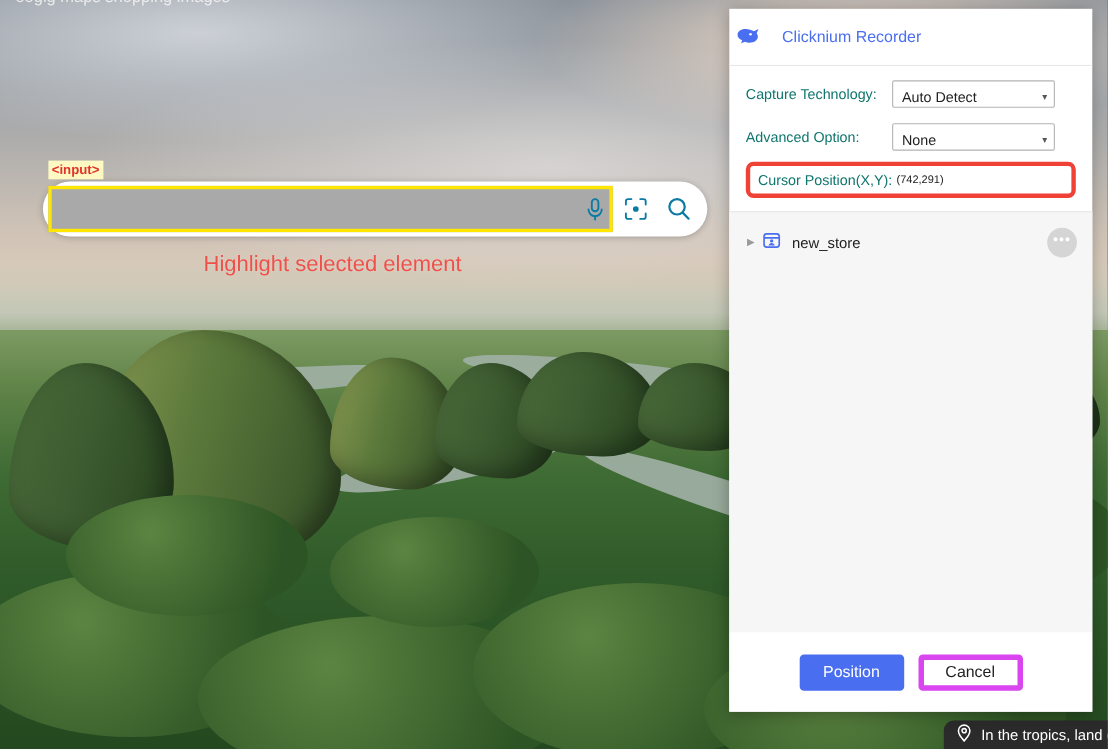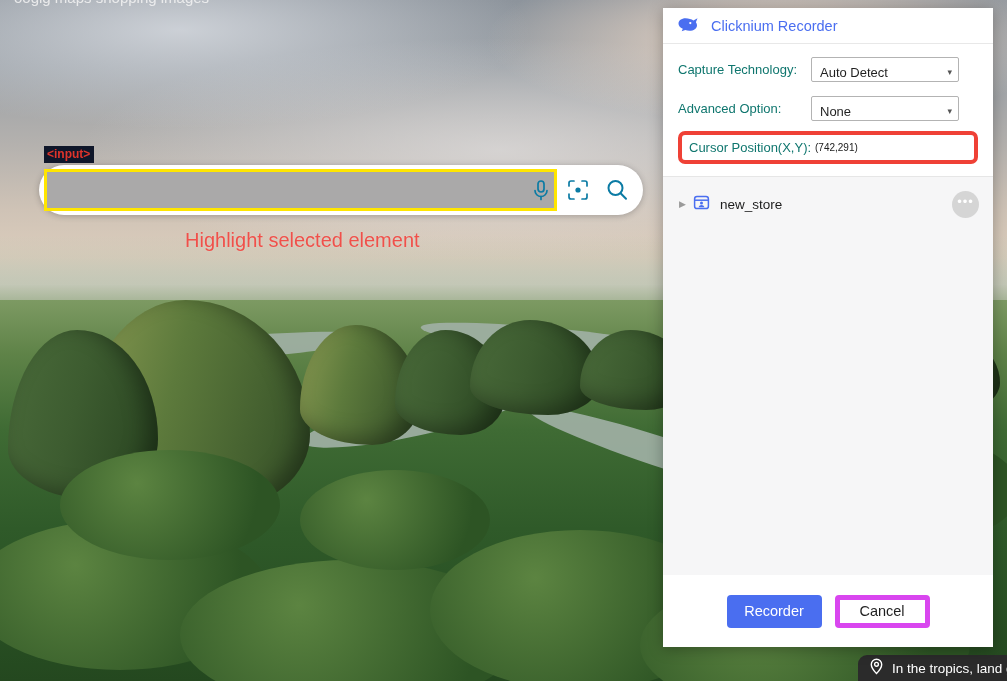--- a/index.html
+++ b/index.html
@@ -62,21 +62,21 @@
     z-index:5;
   }
   #searchfield {
     position:absolute; left:5px; top:4px;
     width:513px; height:42px;
     background:#aaa9a9;
     border:3px solid #ffe600;
   }
   #input-tag {
     position:absolute; left:44px; top:146px;
-    background:#0f172a; color:#e0342b;
+    background:#fef9c3; color:#e0342b;
     font-weight:bold; font-size:12px;
     padding:1px 4px 2px 3px;
     z-index:6;
     font-family:"Liberation Sans", sans-serif;
   }
   #search-icons {
     position:absolute; right:14px; top:0; height:50px;
     display:flex; align-items:center; gap:16px;
   }
   #search-icons svg { display:block; }
@@ -103,23 +103,23 @@
   #panel {
     position:absolute; left:663px; top:8px;
     width:330px; height:639px;
     background:#fff;
     box-shadow:0 2px 14px rgba(0,0,0,.3);
     z-index:10;
     display:flex; flex-direction:column;
     font-size:13px; color:#202020;
   }
   #panel-header {
-    height:36px; flex:0 0 auto;
-    display:flex; align-items:center; gap:12px;
-    padding-left:14px;
+    height:52px; flex:0 0 auto;
+    display:flex; align-items:center; gap:20px;
+    padding-left:6px;
     border-bottom:1px solid #e8e8e8;
   }
   #panel-title { color:#4a6ef0; font-size:14.5px; }
 
   #panel-form { flex:0 0 auto; padding:9px 15px 12px 15px; }
   .form-row {
     display:flex; align-items:center;
     height:32px; margin-bottom:7px;
   }
   .form-label { width:133px; flex:0 0 auto; font-size:13px; color:#0f766e; }
@@ -308,17 +308,17 @@
           <circle cx="8.5" cy="9" r="1.5" fill="#4a6ef0" stroke="none"></circle>
           <path d="M5.6 13.2c.5-1.5 1.6-2.3 2.9-2.3s2.4.8 2.9 2.3z" fill="#4a6ef0" stroke="none"></path>
         </svg>
       </span>
       <span class="tree-label">new_store</span>
       <span class="more-btn">•••</span>
     </div>
   </div>
 
   <div id="panel-footer">
-    <div class="btn btn-primary">Recorder</div>
+    <div class="btn btn-primary">Position</div>
     <div class="btn btn-secondary">Cancel</div>
   </div>
 
 </div>
 
 </body></html>

